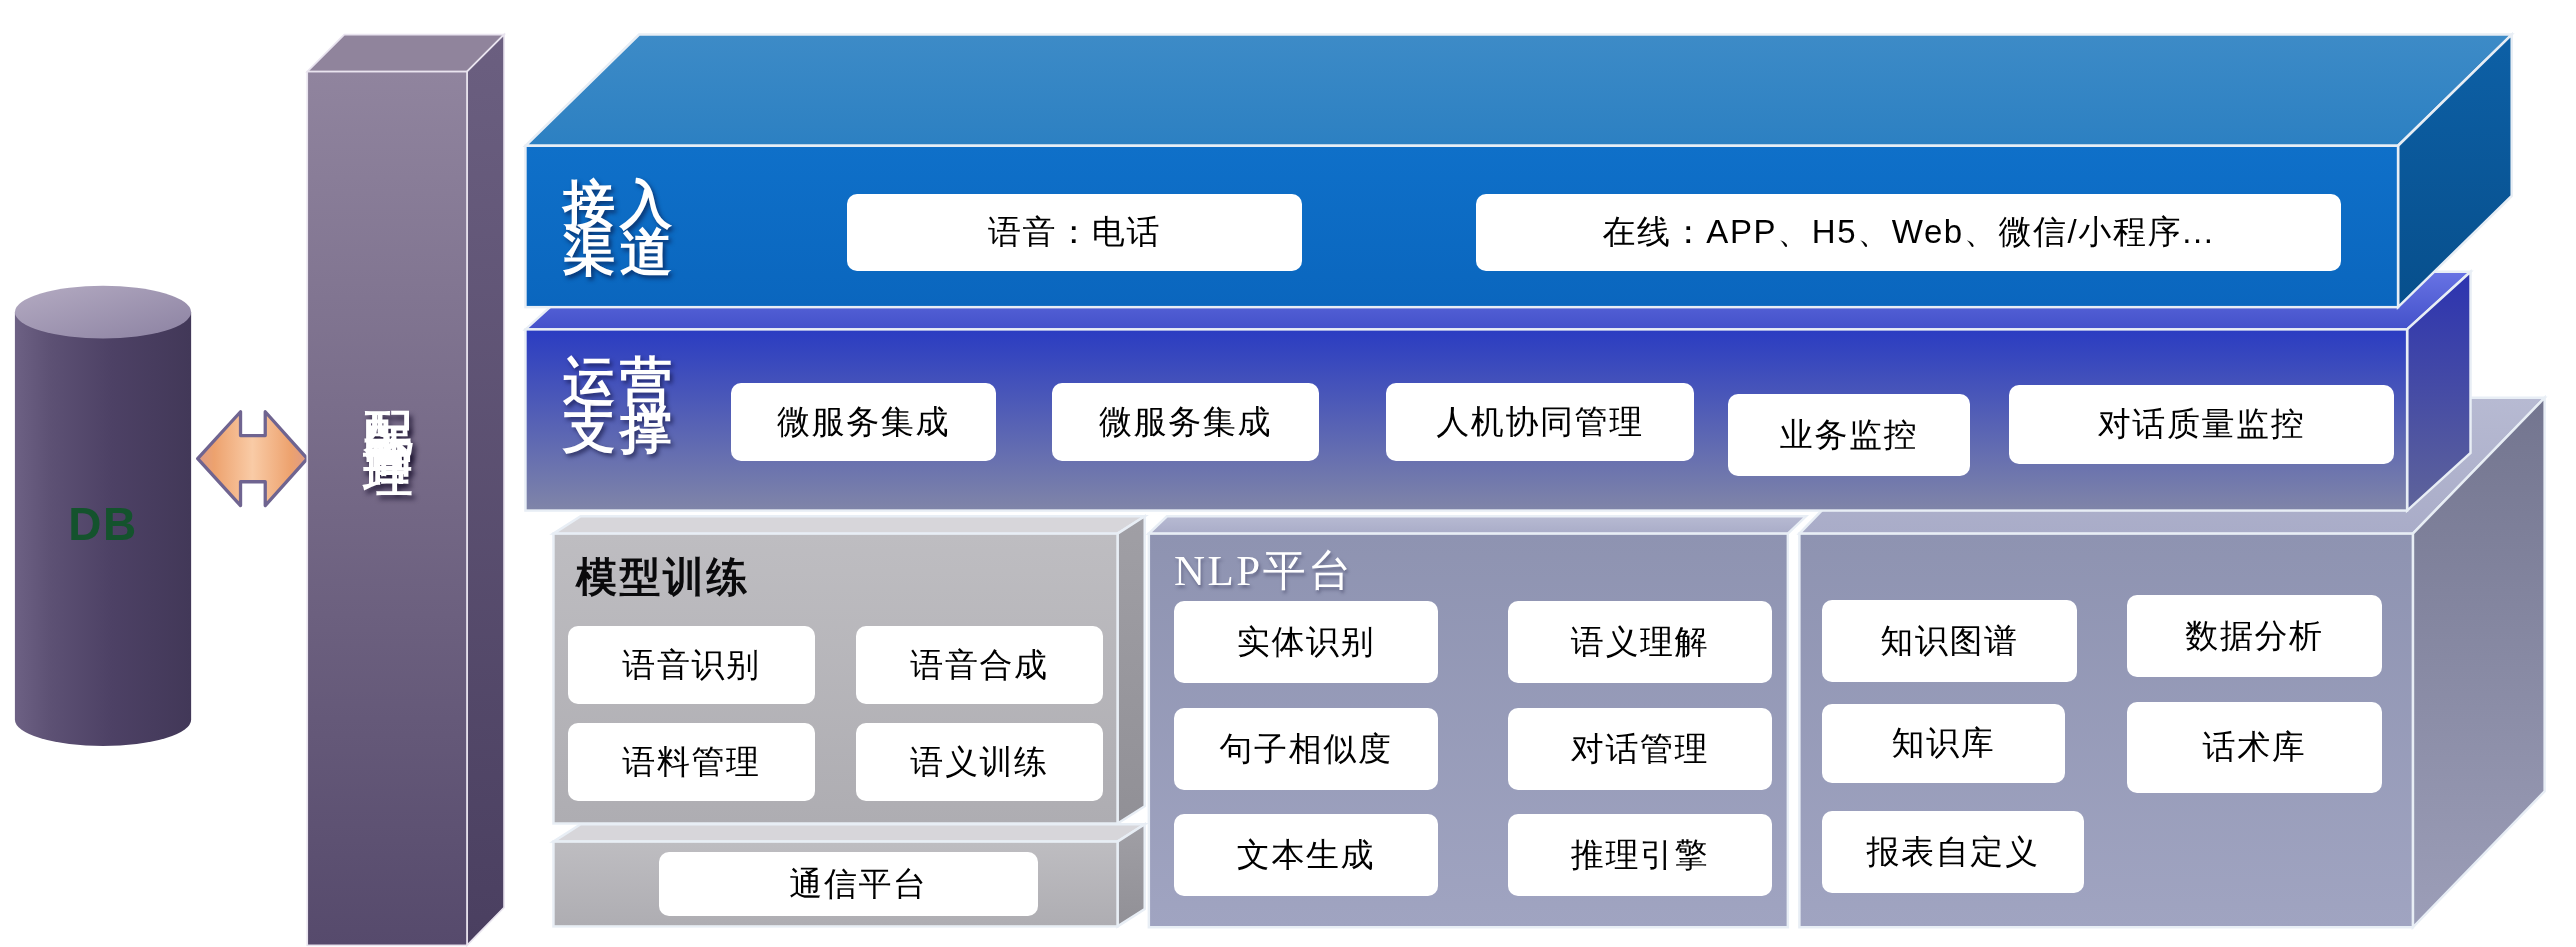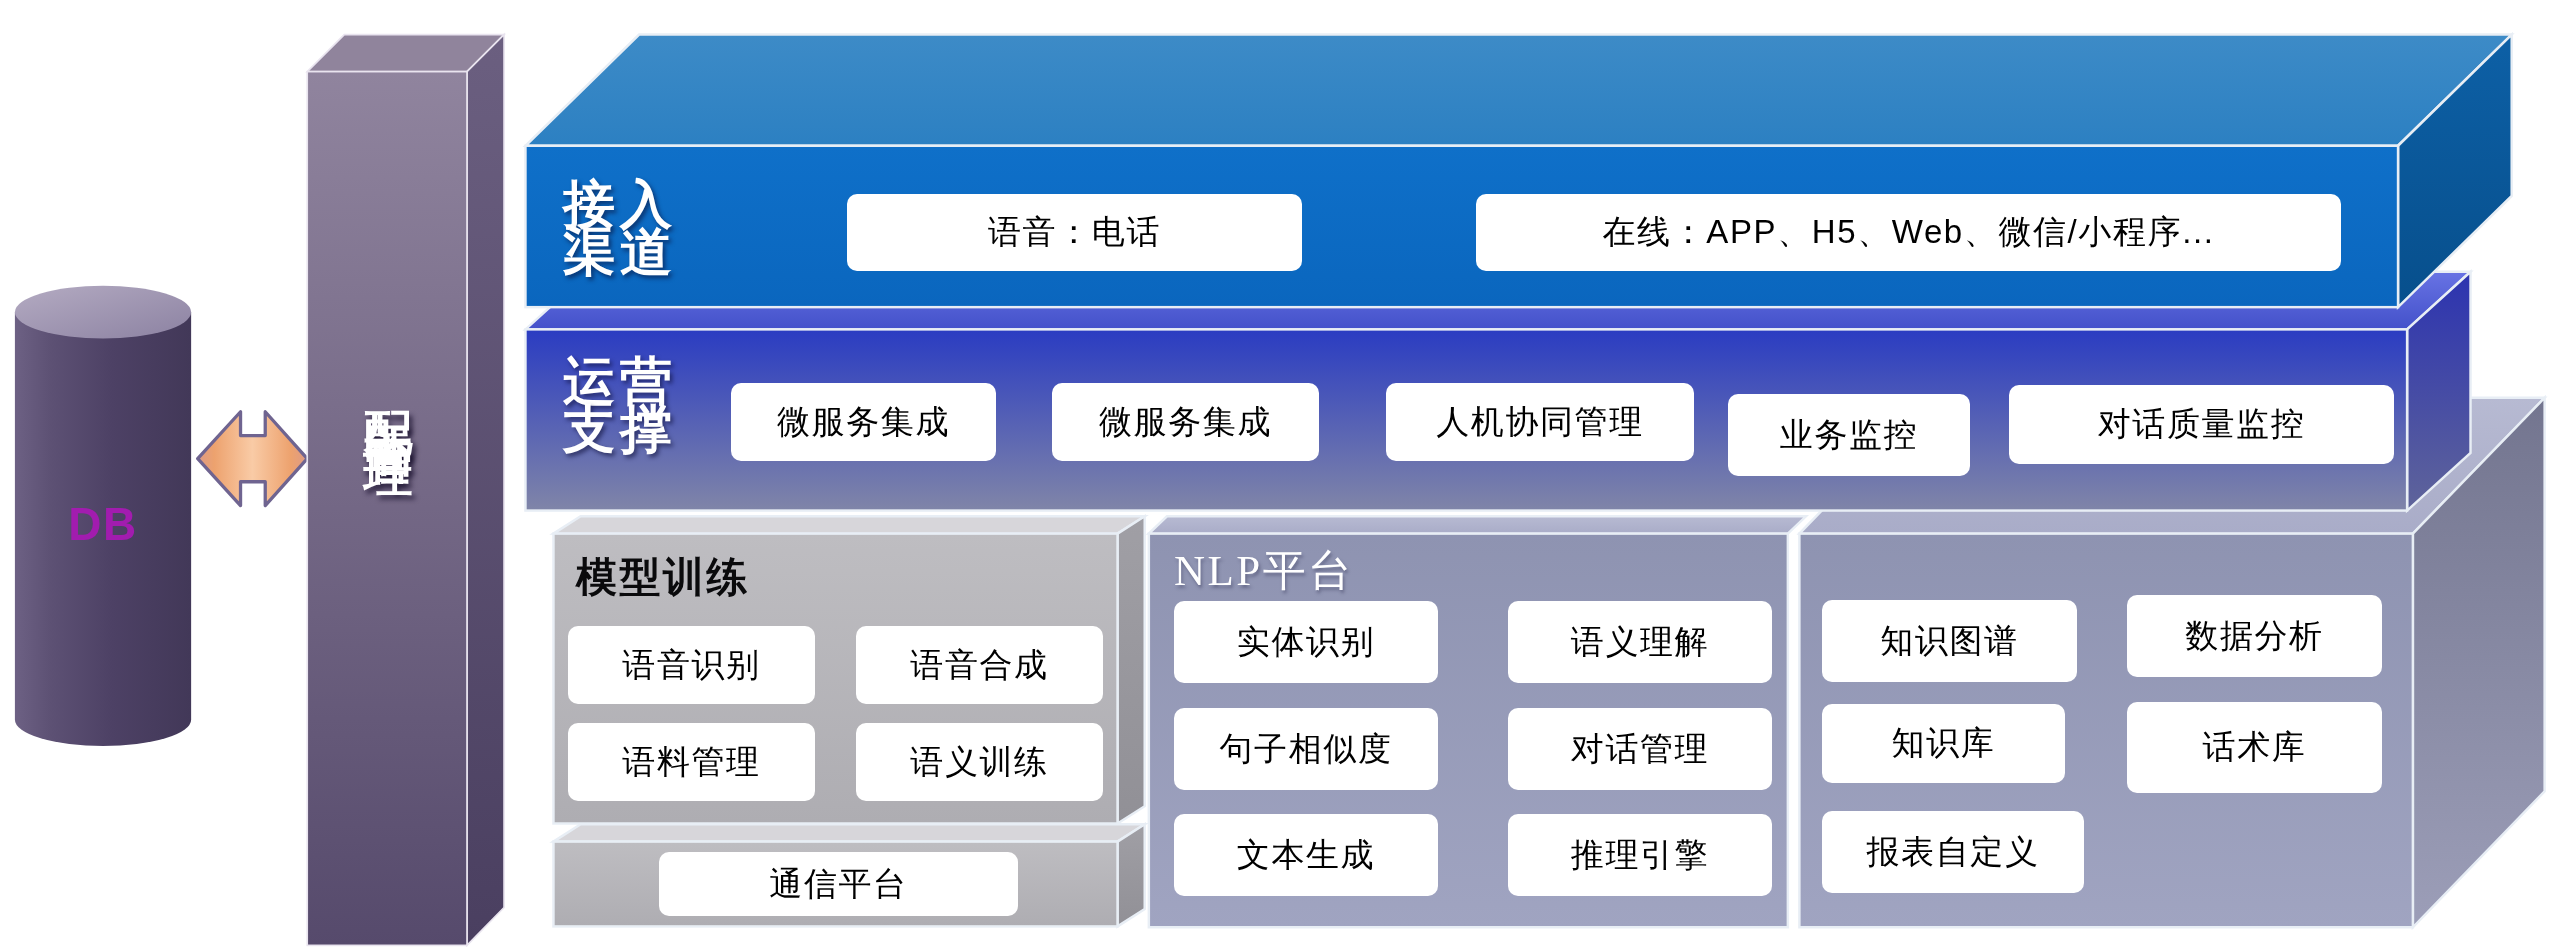--- a/index.html
+++ b/index.html
@@ -19,21 +19,21 @@
     letter-spacing:5px;text-shadow:2.5px 3.3px 4.1px rgba(10,10,45,.55);white-space:nowrap;
   }
   .title-dark{
     position:absolute;color:#0a0a0c;font-weight:bold;font-size:41px;letter-spacing:2.5px;white-space:nowrap;
   }
   .title-light{
     position:absolute;color:#ffffff;font-weight:400;font-size:43px;letter-spacing:2.5px;
     text-shadow:1.6px 2.5px 3.3px rgba(25,25,60,.35);white-space:nowrap;font-family:Liberation Serif, serif;
   }
   .db-label{
-    position:absolute;color:#a21caf;font-weight:bold;font-size:46px;letter-spacing:1.6px;
+    position:absolute;color:#14532d;font-weight:bold;font-size:46px;letter-spacing:1.6px;
     text-align:center;
   }
   .pillar-label{
     position:absolute;color:#ffffff;font-weight:bold;font-size:49px;
     writing-mode:vertical-rl;text-orientation:upright;letter-spacing:13px;
     text-shadow:3.3px 4.1px 5px rgba(20,12,40,.7);
   }
 </style>
 </head>
 <body>
@@ -184,21 +184,21 @@
   <div class="wbox" style="left:1386px;top:383px;width:308px;height:78px;">人机协同管理</div>
   <div class="wbox" style="left:1728px;top:394px;width:242px;height:82px;">业务监控</div>
   <div class="wbox" style="left:2009px;top:385px;width:385px;height:79px;">对话质量监控</div>
 
   <div class="title-dark" style="left:576px;top:550px;">模型训练</div>
   <div class="wbox" style="left:568px;top:626px;width:247px;height:78px;">语音识别</div>
   <div class="wbox" style="left:856px;top:626px;width:247px;height:78px;">语音合成</div>
   <div class="wbox" style="left:568px;top:723px;width:247px;height:78px;">语料管理</div>
   <div class="wbox" style="left:856px;top:723px;width:247px;height:78px;">语义训练</div>
 
-  <div class="wbox" style="left:659px;top:852px;width:359px;height:64px;">通信平台</div>
+  <div class="wbox" style="left:659px;top:852px;width:359px;height:64px;padding-left:20px;">通信平台</div>
 
   <div class="title-light" style="left:1174px;top:542px;">NLP平台</div>
   <div class="wbox" style="left:1174px;top:601px;width:264px;height:82px;">实体识别</div>
   <div class="wbox" style="left:1508px;top:601px;width:264px;height:82px;">语义理解</div>
   <div class="wbox" style="left:1174px;top:708px;width:264px;height:82px;">句子相似度</div>
   <div class="wbox" style="left:1508px;top:708px;width:264px;height:82px;">对话管理</div>
   <div class="wbox" style="left:1174px;top:814px;width:264px;height:82px;">文本生成</div>
   <div class="wbox" style="left:1508px;top:814px;width:264px;height:82px;">推理引擎</div>
 
   <div class="wbox" style="left:1822px;top:600px;width:255px;height:82px;">知识图谱</div>

